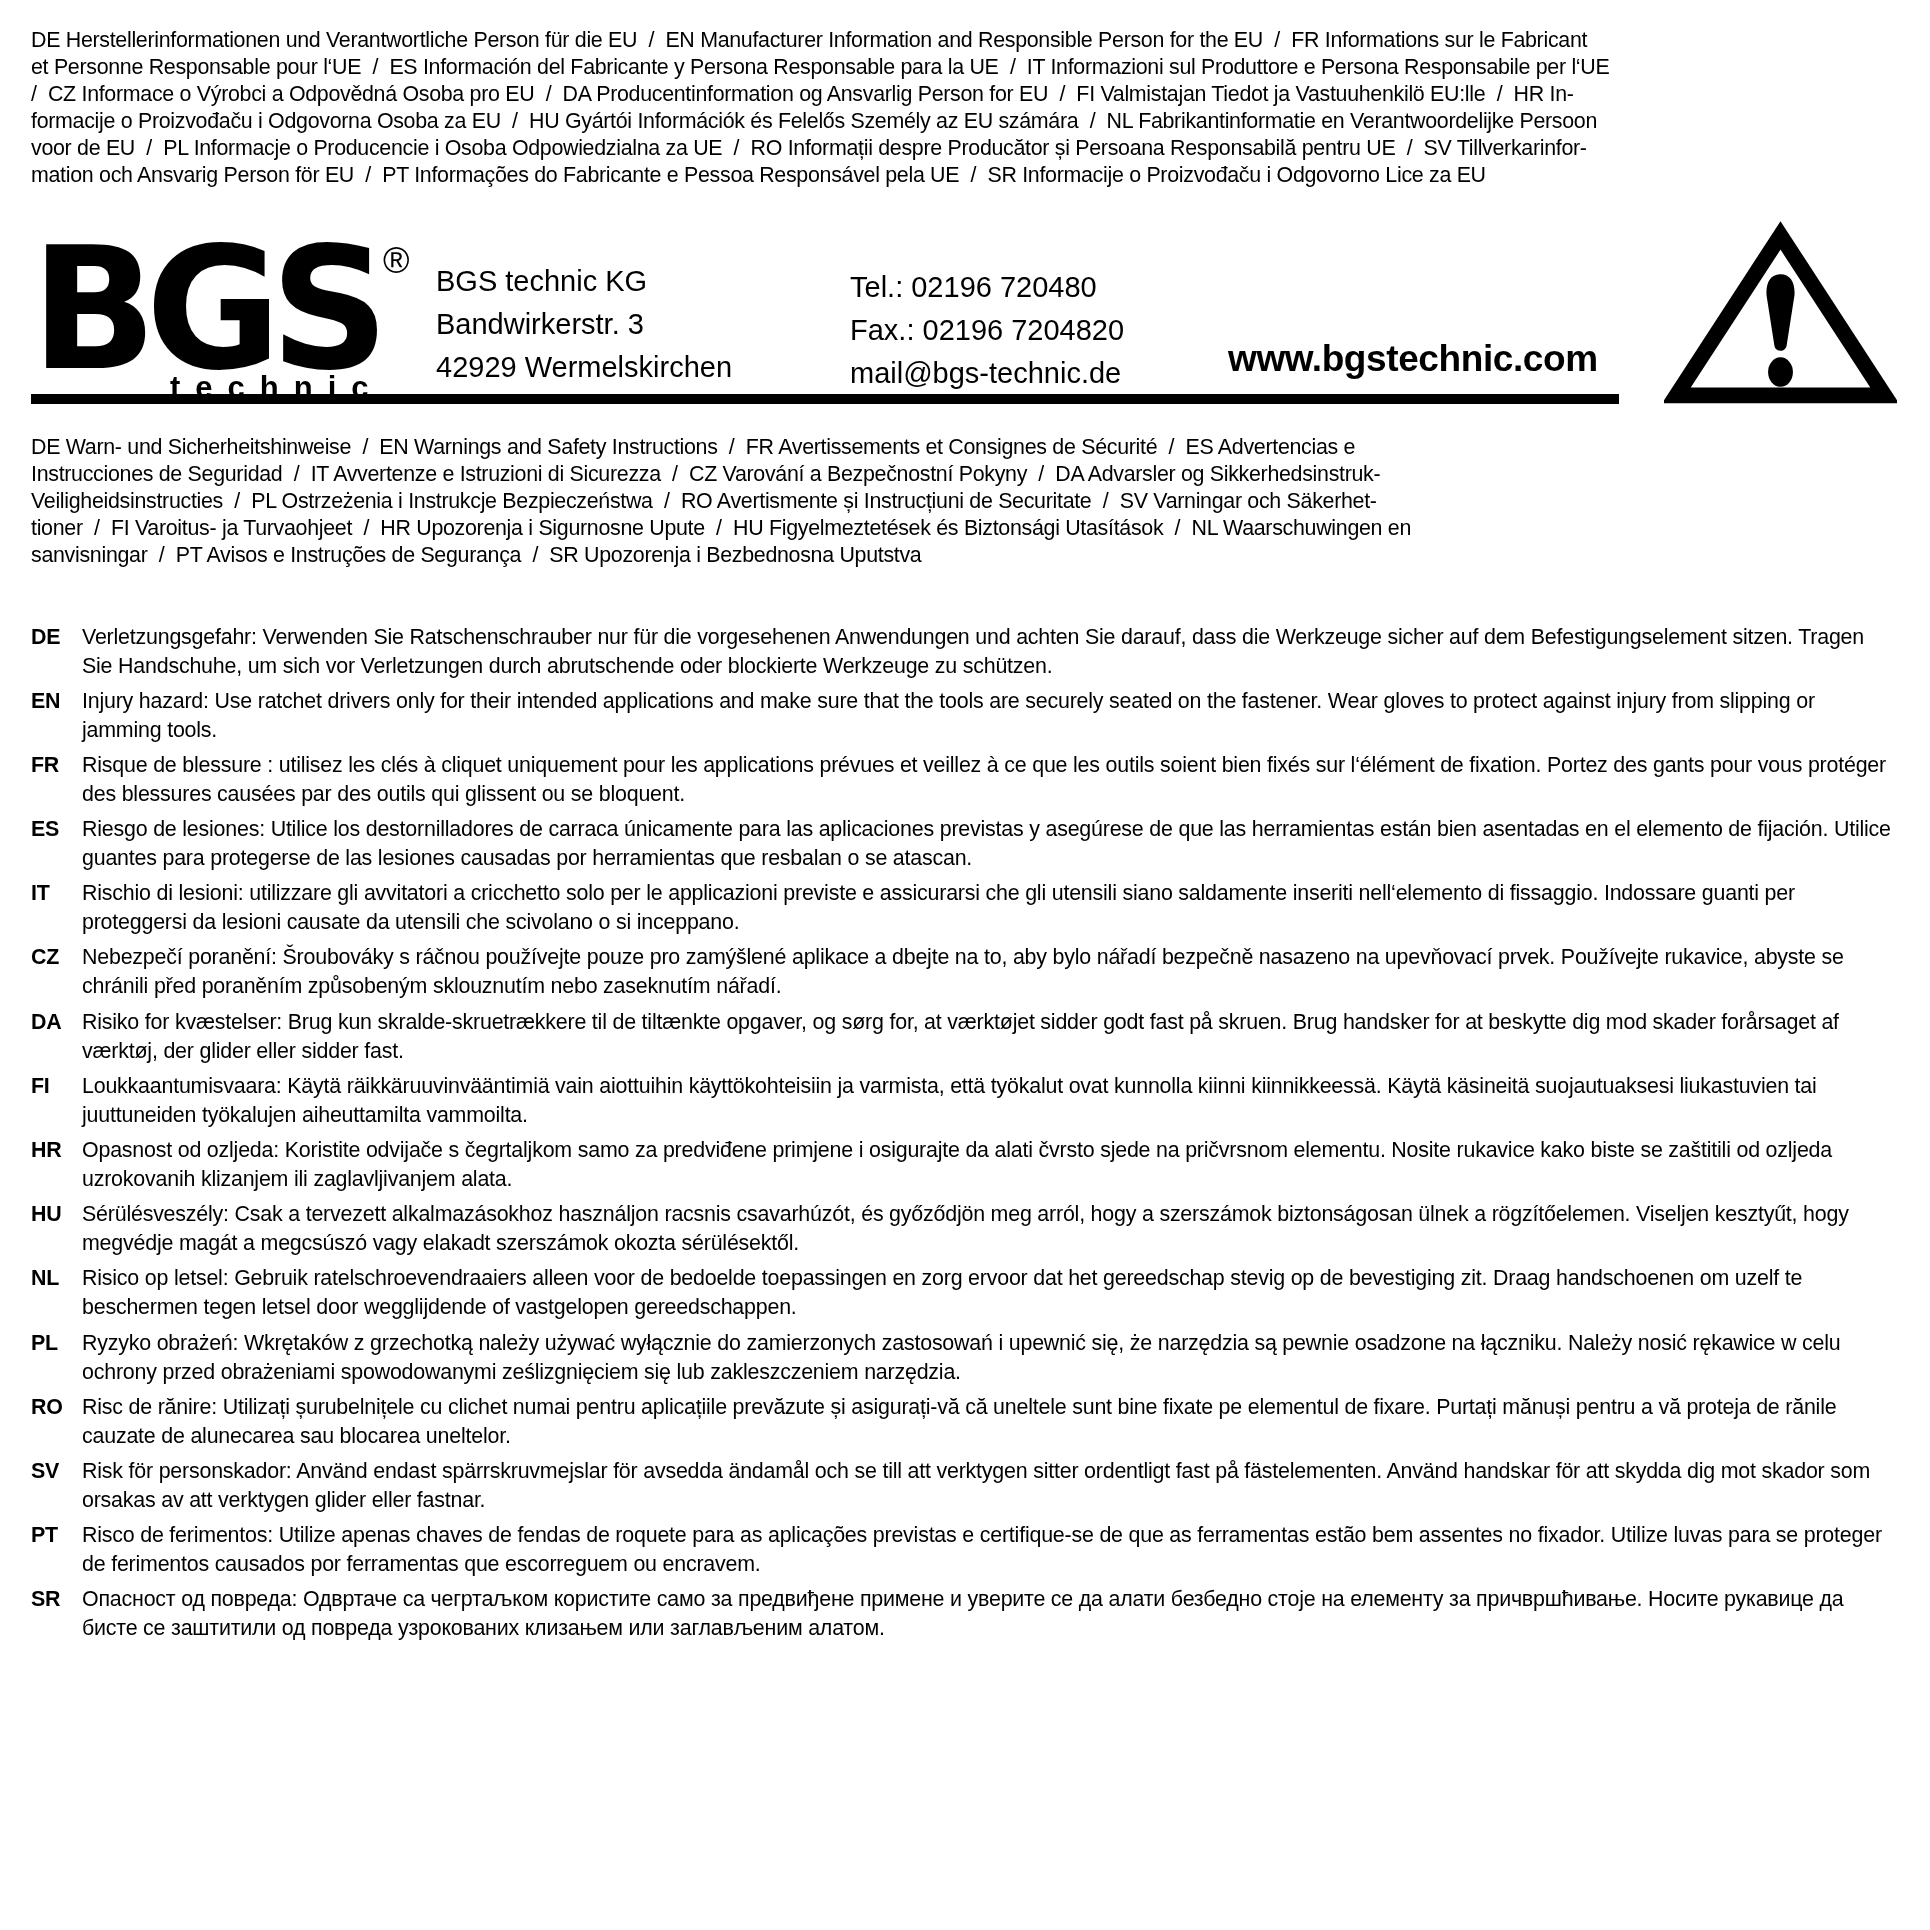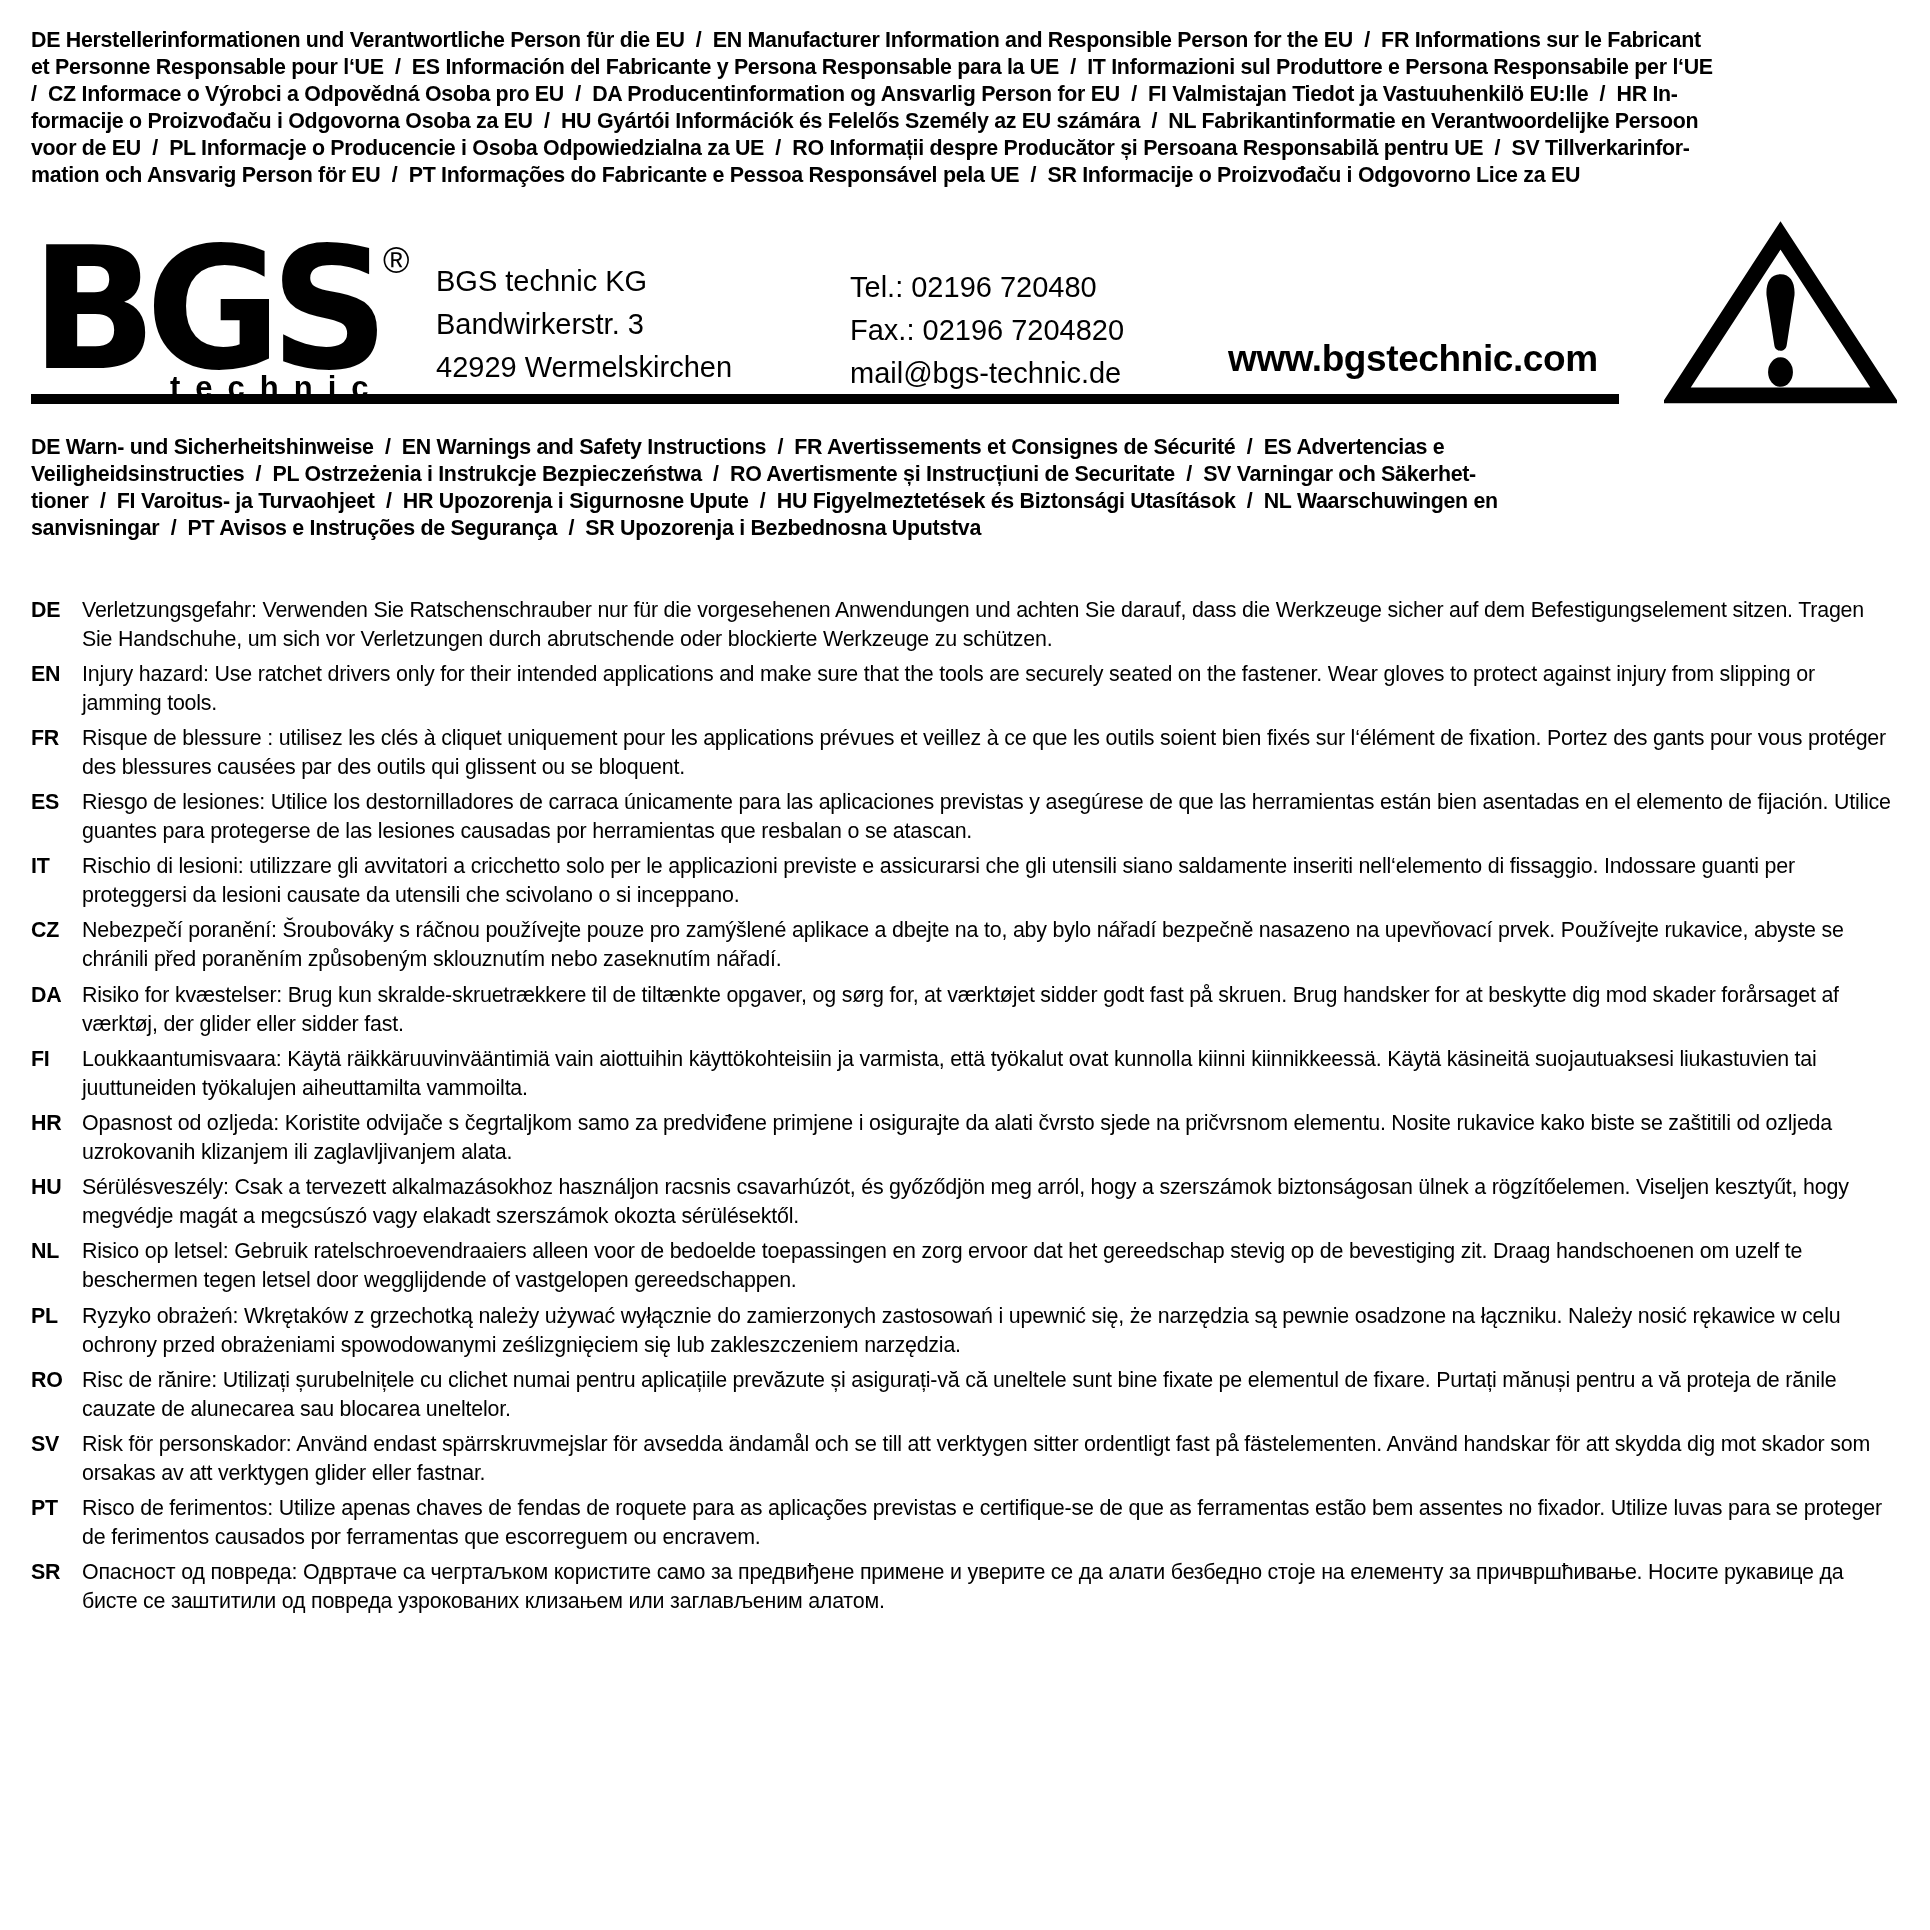--- a/index.html
+++ b/index.html
@@ -5,21 +5,21 @@
   html, body { margin: 0; padding: 0; }
   body {
     width: 1930px; height: 1930px;
     background: #ffffff; color: #000000;
     font-family: "Liberation Sans", sans-serif;
     overflow: hidden;
   }
   .page { padding: 26.5px 31px 0 31px; position: relative; }
 
   
-  .header-block { font-weight: 700; }
+  .header-block { font-weight: 400; }
   .header-line {
     font-size: 21.4px; line-height: 27px;
     letter-spacing: -0.3px; white-space: pre;
   }
 
   
   .brand { position: relative; height: 181px; margin-top: 34px; }
   .logo { position: absolute; left: 0; top: 16px; width: 401px; height: 171px; }
   .logo-bgs {
     font-family: "DejaVu Sans", sans-serif;
@@ -106,20 +106,21 @@
       <ellipse cx="150" cy="198" rx="16" ry="19" fill="#000000"></ellipse>
     </svg>
 
     <div class="rule"></div>
   </section>
 
   <header class="header-block warnings-header">
 
       <div class="header-line">DE Warn- und Sicherheitshinweise  /  EN Warnings and Safety Instructions  /  FR Avertissements et Consignes de Sécurité  /  ES Advertencias e</div>
 
+      <div class="header-line">Instrucciones de Seguridad  /  IT Avvertenze e Istruzioni di Sicurezza  /  CZ Varování a Bezpečnostní Pokyny  /  DA Advarsler og Sikkerhedsinstruk-</div>
 
       <div class="header-line">Veiligheidsinstructies  /  PL Ostrzeżenia i Instrukcje Bezpieczeństwa  /  RO Avertismente și Instrucțiuni de Securitate  /  SV Varningar och Säkerhet-</div>
 
       <div class="header-line">tioner  /  FI Varoitus- ja Turvaohjeet  /  HR Upozorenja i Sigurnosne Upute  /  HU Figyelmeztetések és Biztonsági Utasítások  /  NL Waarschuwingen en</div>
 
       <div class="header-line">sanvisningar  /  PT Avisos e Instruções de Segurança  /  SR Upozorenja i Bezbednosna Uputstva</div>
     </header>
 
   <main class="warnings">
 

